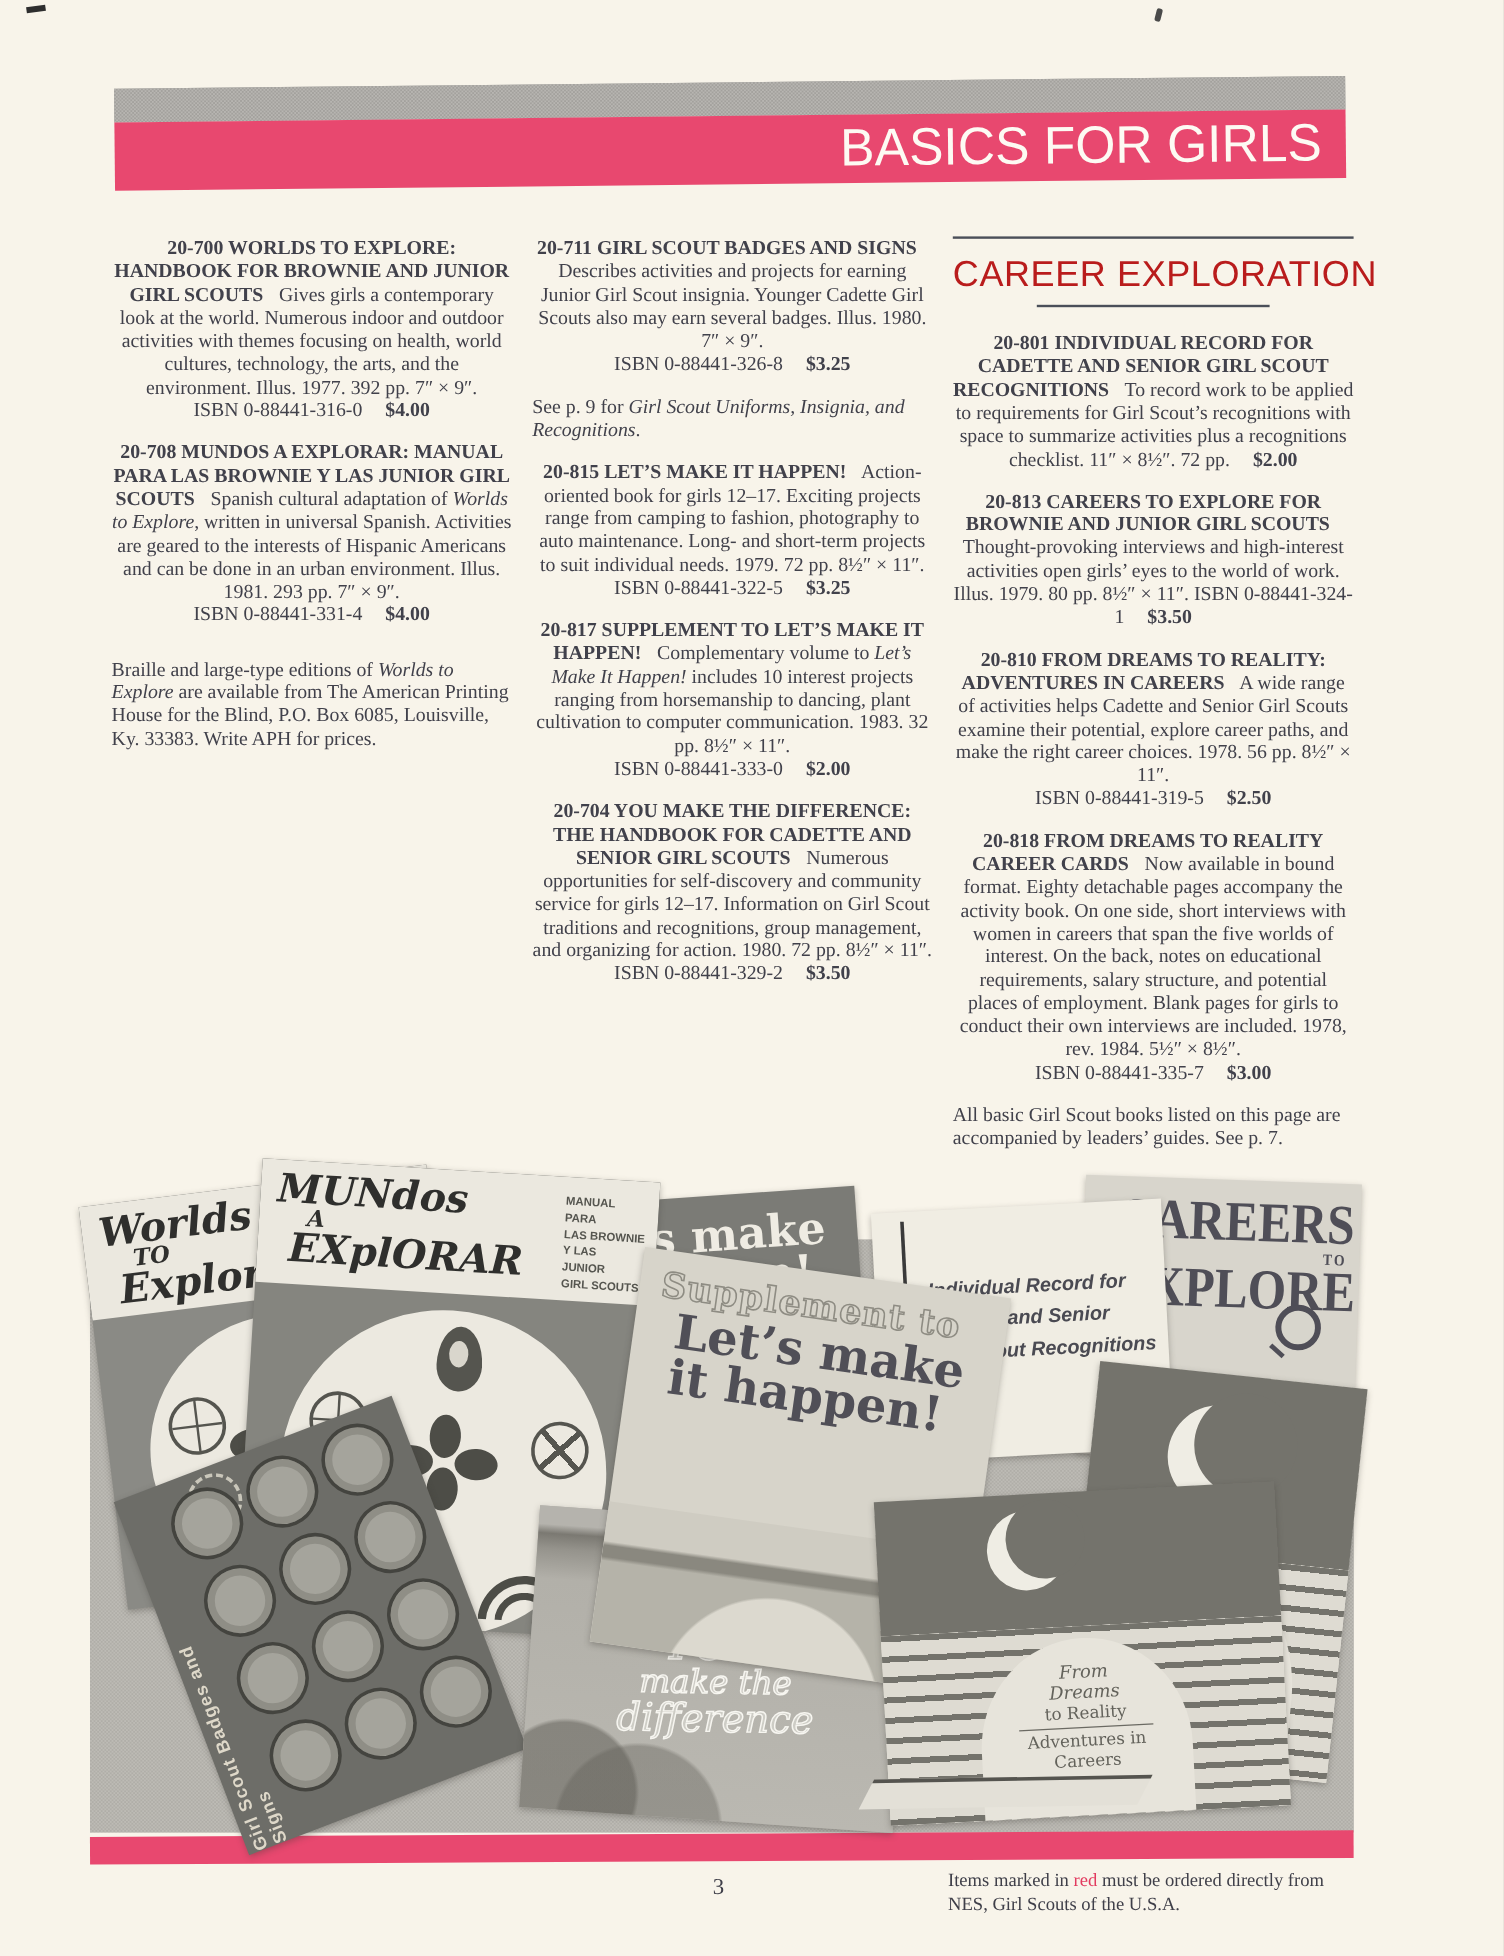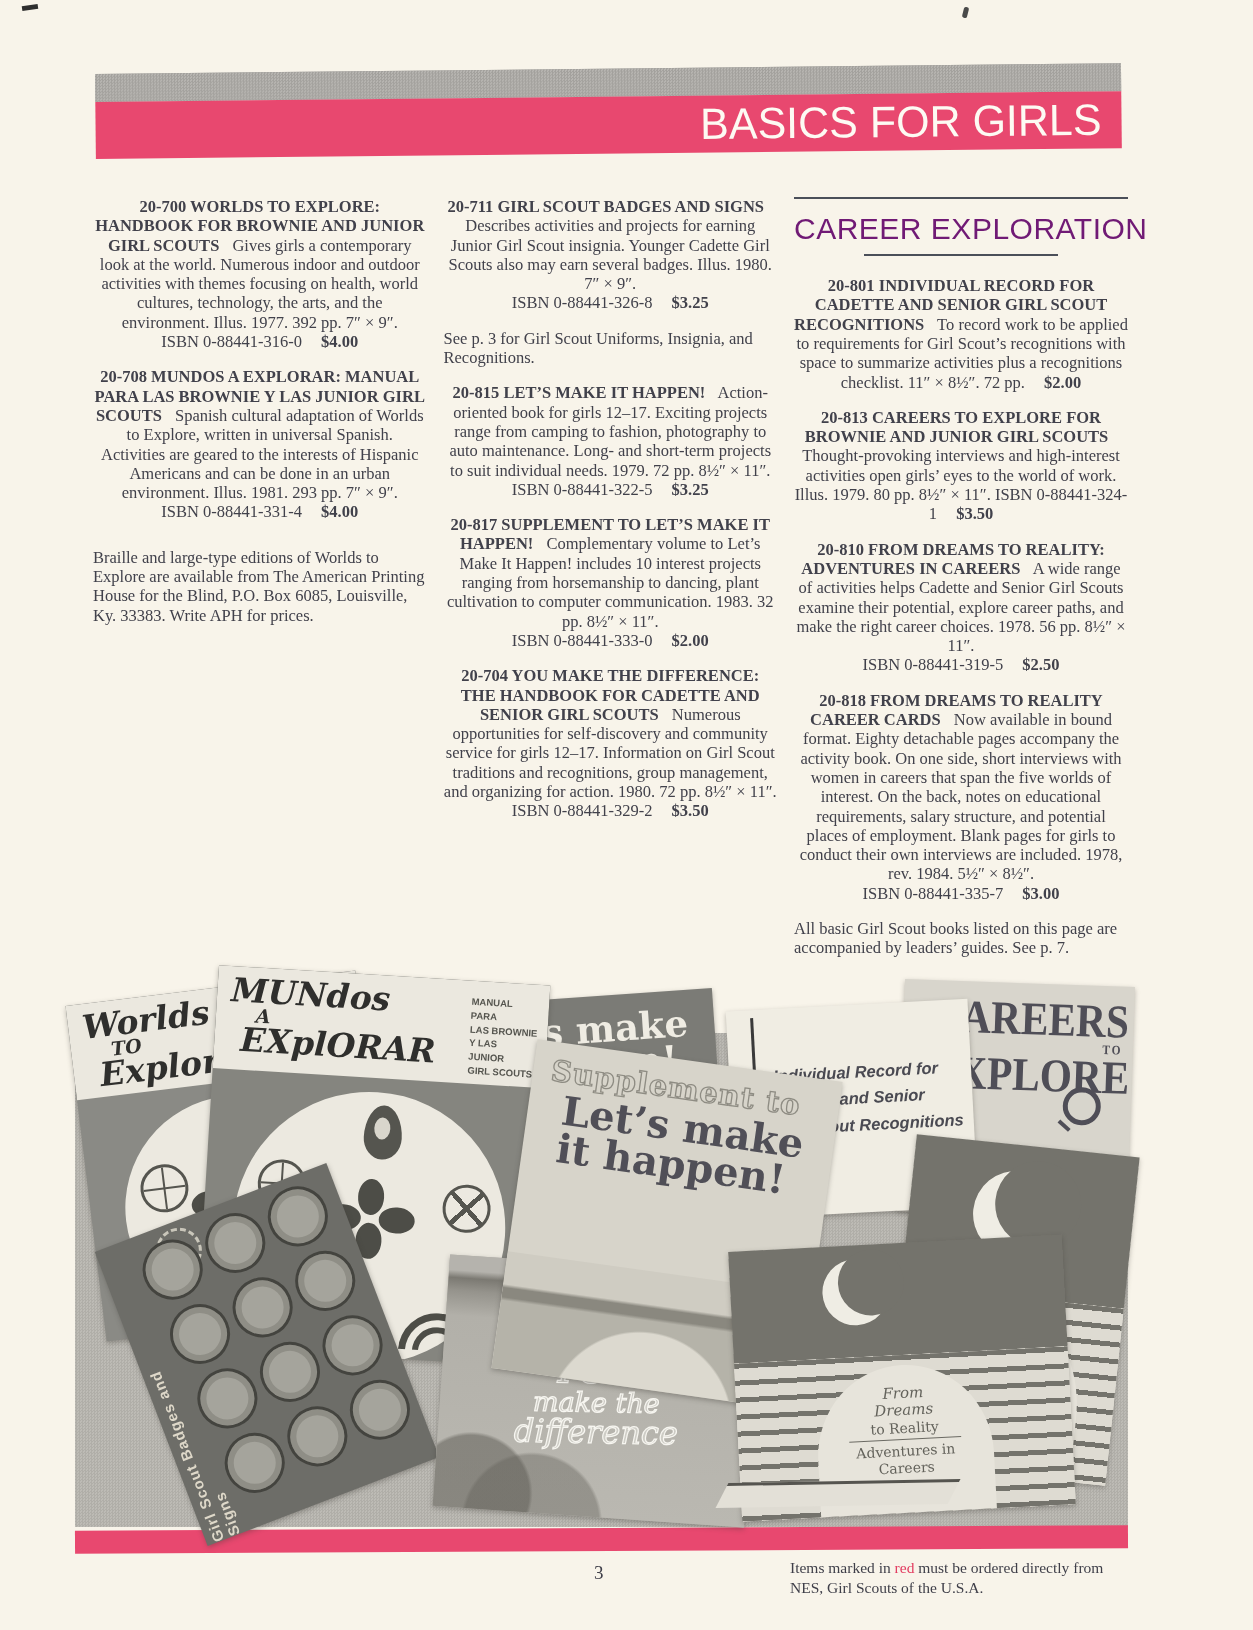--- a/index.html
+++ b/index.html
@@ -12,27 +12,27 @@
   .header{position:absolute;left:95px;top:74px;width:1026px;transform:rotate(-0.6deg);transform-origin:left top;}
   .gray-bar{height:28px;background:#aaa8a4;
     background-image:repeating-conic-gradient(#a3a19d 0% 25%, #b7b5b1 0% 50%);background-size:3px 3px;}
   .pink-bar{height:57px;background:#e8486f;display:flex;align-items:center;justify-content:flex-end;padding-right:20px;}
   .banner-title{color:#fdfaf3;font-family:"Liberation Sans",sans-serif;font-size:43px;letter-spacing:0;transform:scaleY(1.02);}
   
   .columns{position:absolute;left:93px;top:197px;width:1035px;display:flex;gap:17px;}
   .col{width:334px;font-size:16.5px;line-height:1.17;text-align:left;}
   .item{margin:0 0 16px;text-align:center;}
   .hd{font-weight:bold;margin-right:9px;}
-  .em{}
+  .em{font-style:italic;}
   .isbn-line{display:block;}
   .price{font-weight:bold;margin-left:15px;}
   .note{margin:0 0 16px;}
   .note.gap-top{margin-top:26px;}
   .career-head{border-top:2px solid #4b4f59;padding-top:12px;margin:0 0 20px;text-align:center;}
-  .career-title{font-family:"Liberation Sans",sans-serif;font-size:30px;color:#701a75;letter-spacing:.5px;white-space:nowrap;}
+  .career-title{font-family:"Liberation Sans",sans-serif;font-size:30px;color:#b91c1c;letter-spacing:.5px;white-space:nowrap;}
   .career-underline{width:58%;height:2px;background:#4b4f59;margin:8px auto 0;}
   
   .montage{position:absolute;left:75px;top:975px;width:1053px;height:555px;}
   .m-gray{position:absolute;left:0;top:58px;width:1053px;height:494px;background:#b6b4ae;
     background-image:repeating-conic-gradient(#b0aea8 0% 25%, #bdbbb5 0% 50%);background-size:3px 3px;}
   .cover{position:absolute;box-shadow:0 2px 5px rgba(60,58,52,.35);}
   
   .c-worlds{left:10px;top:12px;width:292px;height:338px;transform:rotate(-7deg);z-index:1;background:#8a8a85;overflow:hidden;}
   .c-mundos{left:132px;top:0;width:332px;height:382px;transform:rotate(3.5deg);z-index:2;background:#85857f;overflow:hidden;}
   .cov-head{background:#ebe8df;padding:8px 10px 6px 14px;display:flex;justify-content:space-between;}
@@ -178,21 +178,21 @@
     <div class="col">
       <p class="item">
         <span class="hd">20-711 GIRL SCOUT BADGES AND SIGNS</span>
         <span>Describes activities and projects for earning Junior Girl Scout insignia. Younger Cadette Girl Scouts also may earn several badges. Illus. 1980. 7″ × 9″.</span>
         <span class="isbn-line">
           <span>ISBN 0-88441-326-8</span>
           <span class="price">$3.25</span>
         </span>
       </p>
       <p class="note">
-        <span>See p. 3 for </span><span class="em">Girl Scout Uniforms, Insignia, and Recognitions</span><span>.</span>
+        <span>See p. 9 for </span><span class="em">Girl Scout Uniforms, Insignia, and Recognitions</span><span>.</span>
       </p>
       <p class="item">
         <span class="hd">20-815 LET’S MAKE IT HAPPEN!</span>
         <span>Action-oriented book for girls 12–17. Exciting projects range from camping to fashion, photography to auto maintenance. Long- and short-term projects to suit individual needs. 1979. 72 pp. 8½″ × 11″.</span>
         <span class="isbn-line">
           <span>ISBN 0-88441-322-5</span>
           <span class="price">$3.25</span>
         </span>
       </p>
       <p class="item">

